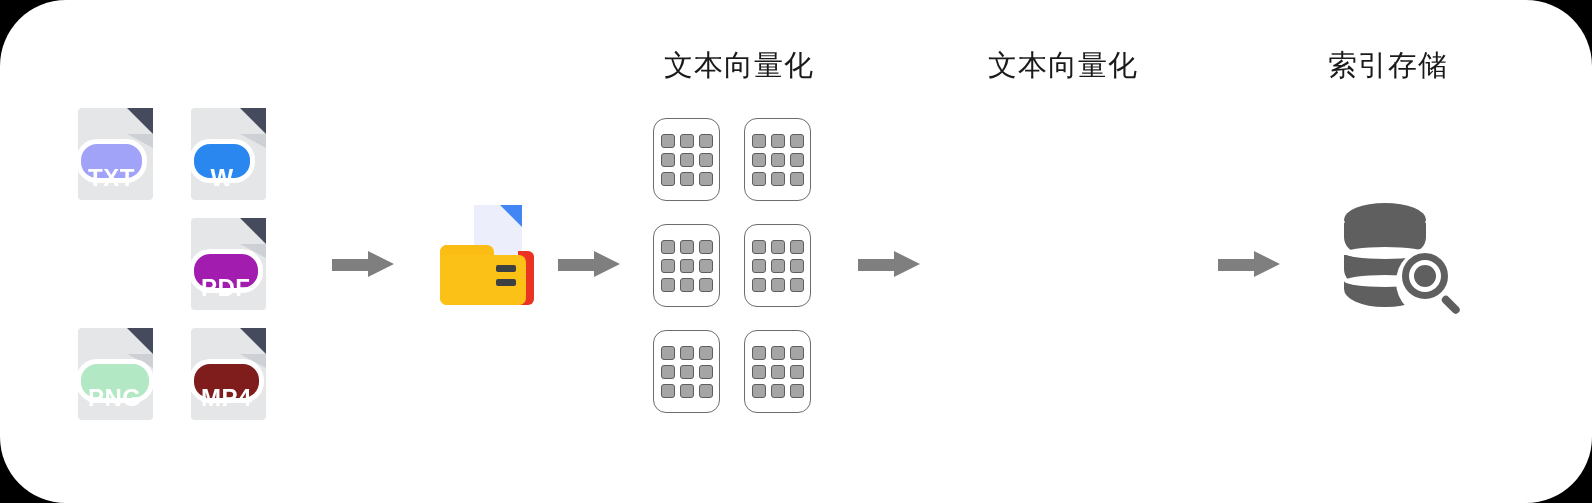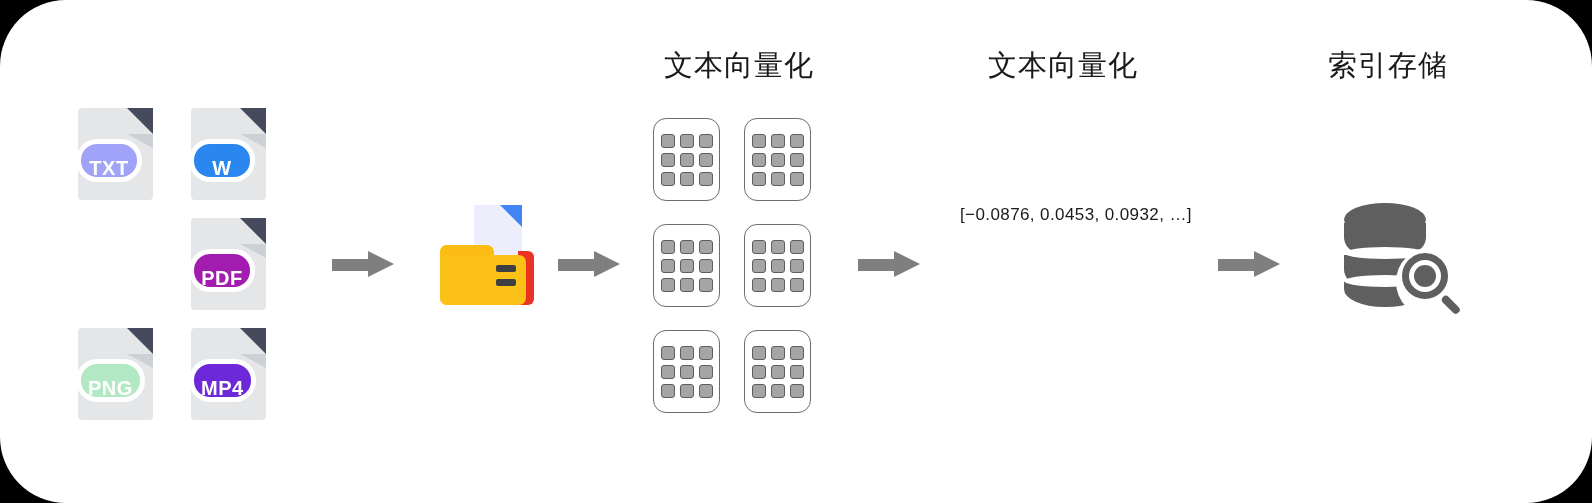--- a/index.html
+++ b/index.html
@@ -69,27 +69,27 @@
     top: 26px;
     width: 0; height: 0;
     border-left: 26px solid transparent;
     border-top: 14px solid #cdd0d4;
   }
   .file-badge {
     position: absolute;
     left: 3px;
     top: 36px;
     min-width: 56px;
-    padding: 8px 7px;
+    padding: 17px 7px;
     height: 33px;
     line-height: 33px;
     text-align: center;
     border-radius: 16px;
     color: #ffffff;
-    font-size: 20px;
+    font-size: 24px;
     font-weight: 700;
     letter-spacing: 0.5px;
     box-shadow: 0 0 0 5px #ffffff;
     box-sizing: border-box;
   }
 
   
   .arrow {
     position: absolute;
     top: 251px;
@@ -350,21 +350,21 @@
       <div class="file-body"></div>
       <div class="file-fold-shadow"></div>
       <div class="file-fold"></div>
       <div class="file-badge" style="background:#b2e8c4">PNG</div>
     </div>
 
     <div class="file-icon" style="left:113px; top:220px">
       <div class="file-body"></div>
       <div class="file-fold-shadow"></div>
       <div class="file-fold"></div>
-      <div class="file-badge" style="background:#6d28d9">MP4</div>
+      <div class="file-badge" style="background:#7f1d1d">MP4</div>
     </div>
 
   </div>
 
   <div class="arrow" style="left:332px">
     <div class="shaft"></div>
     <div class="head"></div>
   </div>
 
   <div class="loader-icon">
@@ -464,21 +464,20 @@
         </div>
       </div>
   </div>
 
   <div class="arrow" style="left:858px">
     <div class="shaft"></div>
     <div class="head"></div>
   </div>
 
   <div class="vectors">
-    <div class="vector-row">[−0.0876,  0.0453,  0.0932,  …]</div>
   </div>
 
   <div class="arrow" style="left:1218px">
     <div class="shaft"></div>
     <div class="head"></div>
   </div>
 
   <div class="db-icon">
     <div class="db-band m3"></div>
     <div class="db-band m2"></div>

